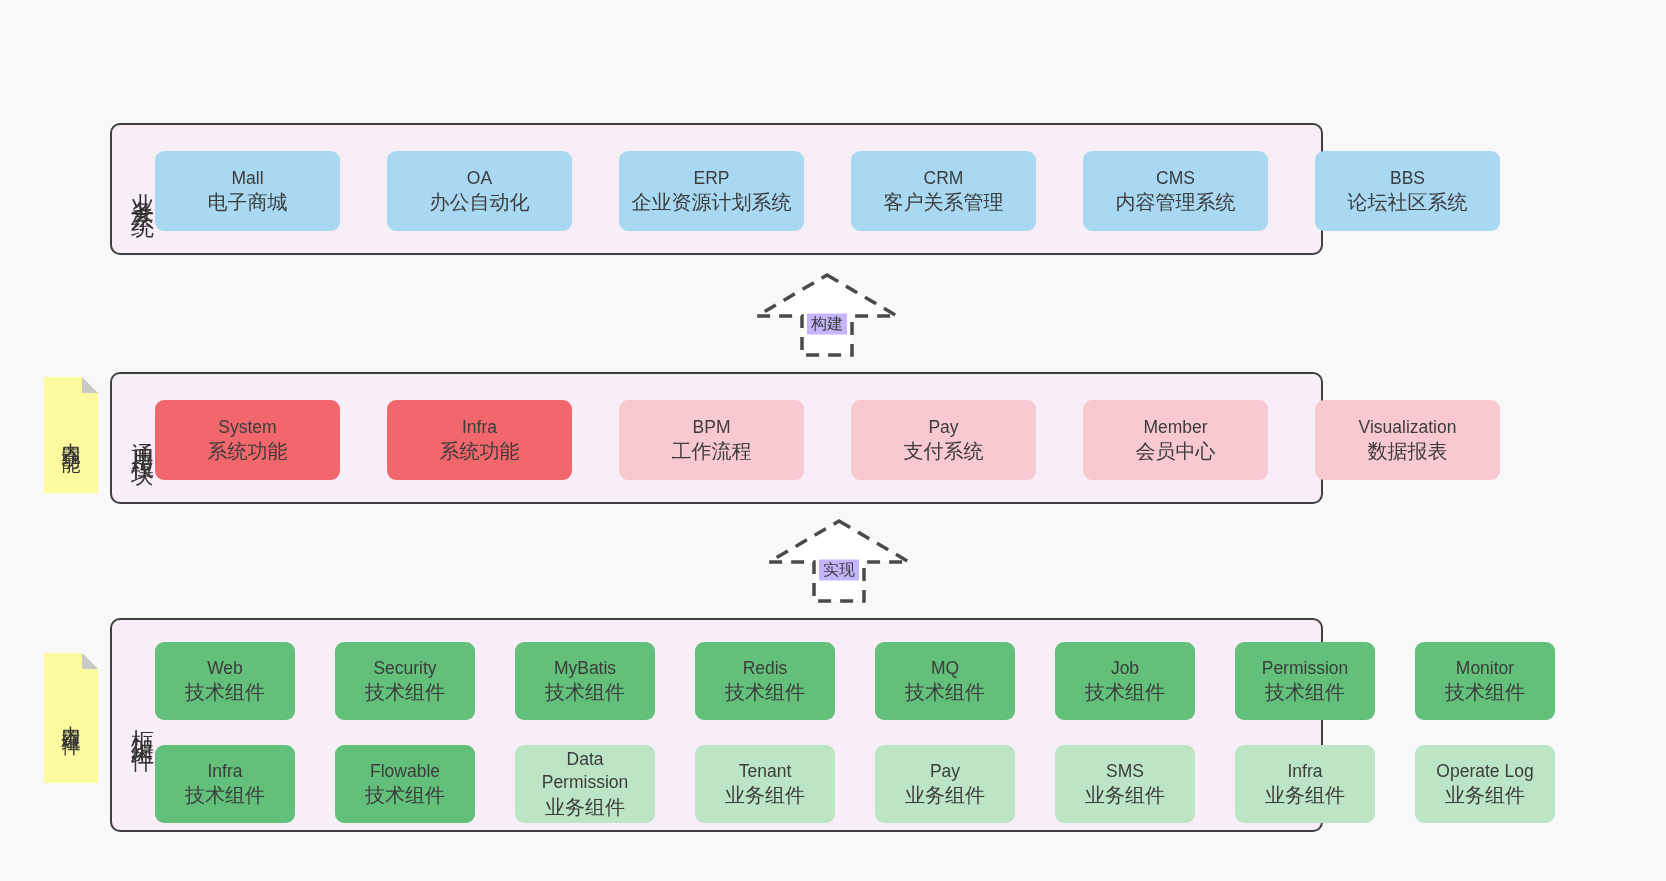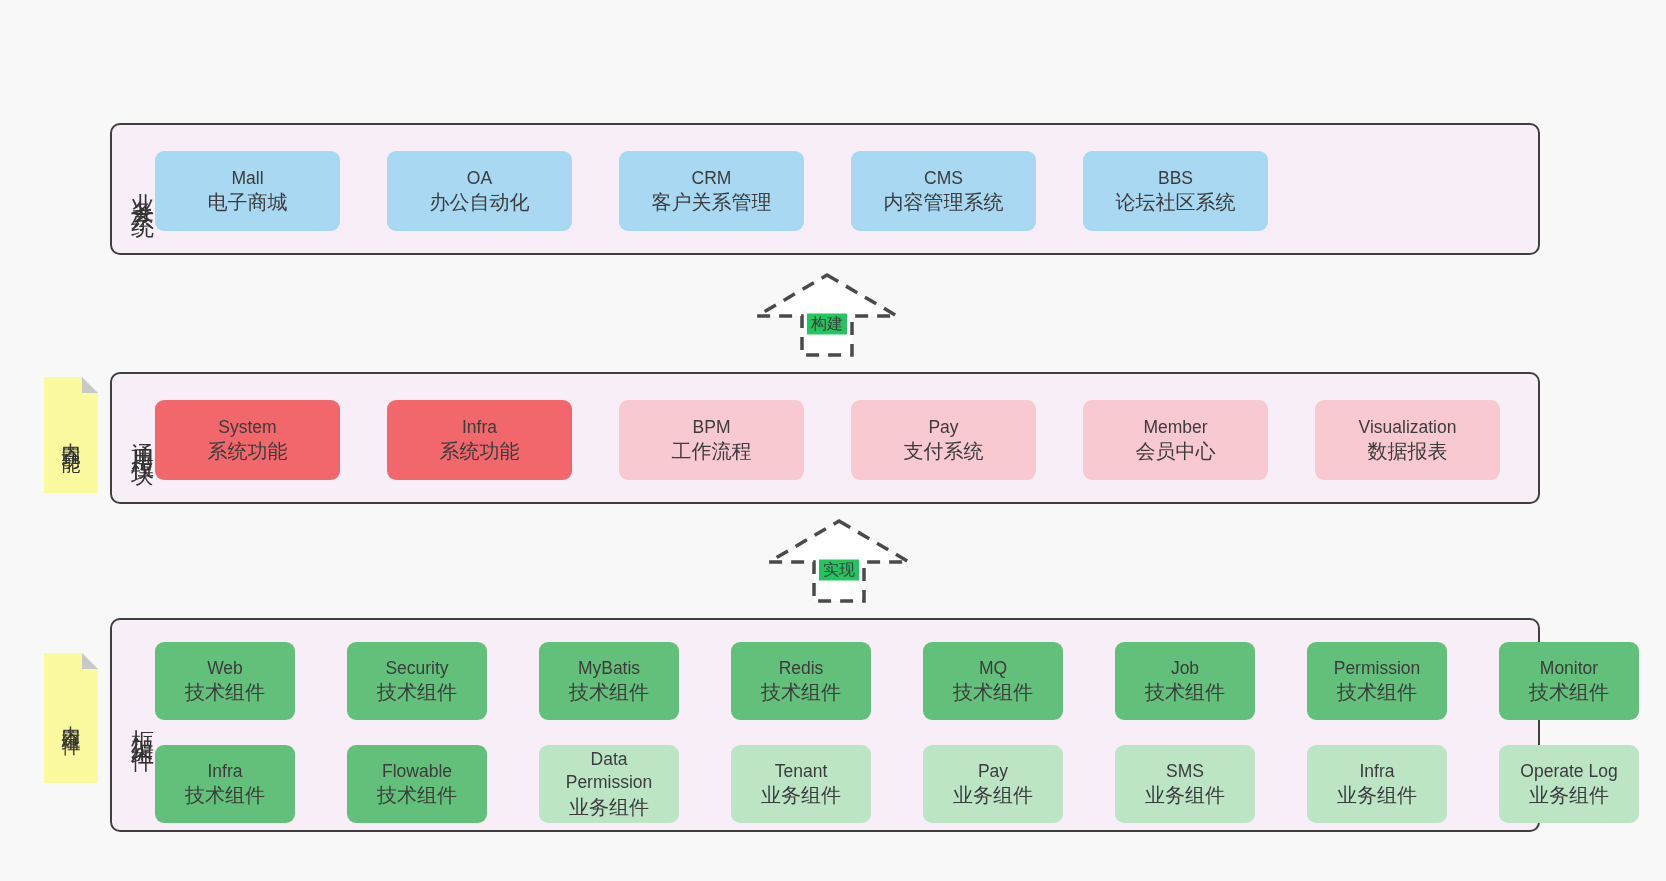--- a/index.html
+++ b/index.html
@@ -3,38 +3,38 @@
 <meta charset="utf-8">
 <style>
   html,body{margin:0;padding:0}
   body{
     width:1666px;height:881px;position:relative;overflow:hidden;
     background:var(--c-page,#f8f8f8);
     font-family:"Liberation Sans","DejaVu Sans",sans-serif;
     color:var(--c-text,#3c3c3c);
   }
   .band{
-    position:absolute;left:110px;width:1430px;box-sizing:border-box;
+    position:absolute;left:110px;width:1213px;box-sizing:border-box;
     background:var(--c-band_bg,#f8eef7);
     border:2px solid var(--c-band_border,#3f3f3f);
     border-radius:10px;
   }
   #band-business{top:123px;height:132px}
   #band-modules{top:372px;height:132px}
   #band-components{top:618px;height:214px}
 
   .band-label{
     position:absolute;left:16px;top:50%;transform:translateY(-50%);
     writing-mode:vertical-rl;text-orientation:upright;
     font-size:23px;letter-spacing:7px;color:#333;white-space:nowrap;
   }
 
   .box-row{position:absolute;left:43px;display:flex}
   .row-wide{gap:47px;top:26px}
-  .row-narrow{gap:52px}
+  .row-narrow{gap:40px}
   #row-comp-1{top:22px}
   #row-comp-2{top:125px}
 
   .box{
     box-sizing:border-box;border-radius:9px;
     display:flex;flex-direction:column;justify-content:center;align-items:center;
     text-align:center;line-height:1.3;padding:2px 8px;
   }
   .box.wide{width:185px;height:80px}
   .box.narrow{width:140px;height:78px}
@@ -55,36 +55,40 @@
     writing-mode:vertical-rl;text-orientation:upright;
     font-size:19px;letter-spacing:4px;color:#333;
   }
 
   .arrow{position:absolute;width:150px;height:86px}
   #arrow-build{left:752px;top:272px}
   #arrow-implement{left:764px;top:518px}
   .arrow svg{position:absolute;inset:0;overflow:visible}
   .arrow-label{
     position:absolute;left:50%;top:52px;transform:translate(-50%,-50%);
-    background:#22c55e;padding:0 4px;font-size:16px;color:#3c3c3c;white-space:nowrap;
+    background:#c4b5fd;padding:0 4px;font-size:16px;color:#3c3c3c;white-space:nowrap;
   }
 </style>
 </head>
 <body>
 
 <section class="band" id="band-business">
   <div class="band-label">业务系统</div>
   <div class="box-row row-wide" id="row-business">
       <div class="box wide blue">
         <div class="en">Mall</div>
         <div class="zh">电子商城</div>
       </div>
       <div class="box wide blue">
         <div class="en">OA</div>
         <div class="zh">办公自动化</div>
+      </div>
+      <div class="box wide blue">
+        <div class="en">ERP</div>
+        <div class="zh">企业资源计划系统</div>
       </div>
       <div class="box wide blue">
         <div class="en">CRM</div>
         <div class="zh">客户关系管理</div>
       </div>
       <div class="box wide blue">
         <div class="en">CMS</div>
         <div class="zh">内容管理系统</div>
       </div>
       <div class="box wide blue">

